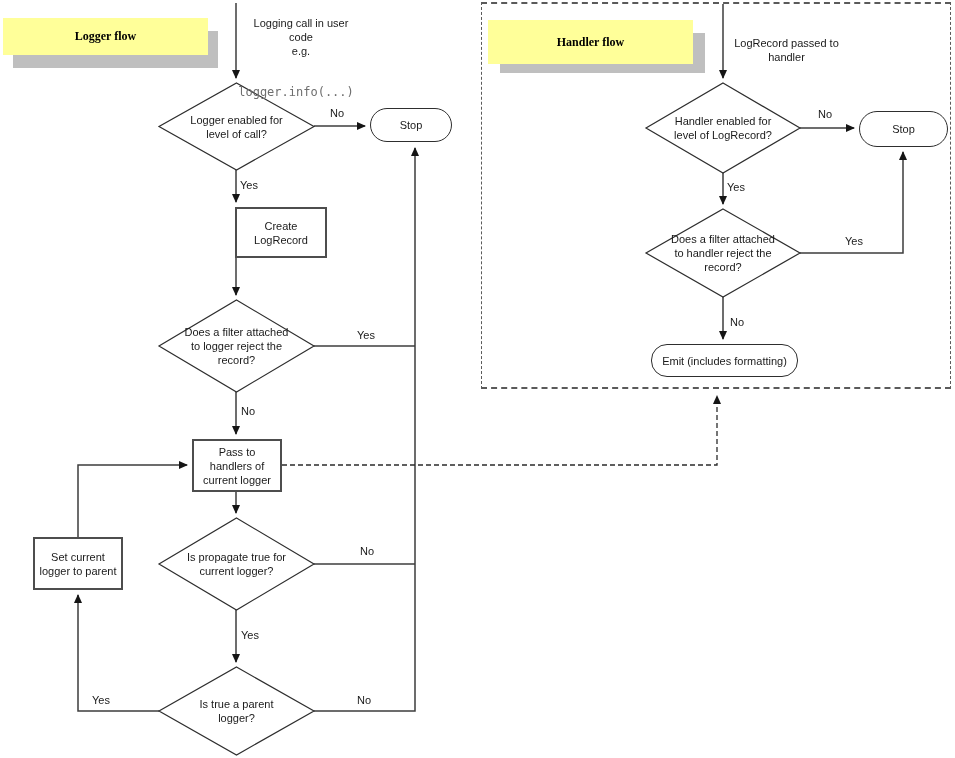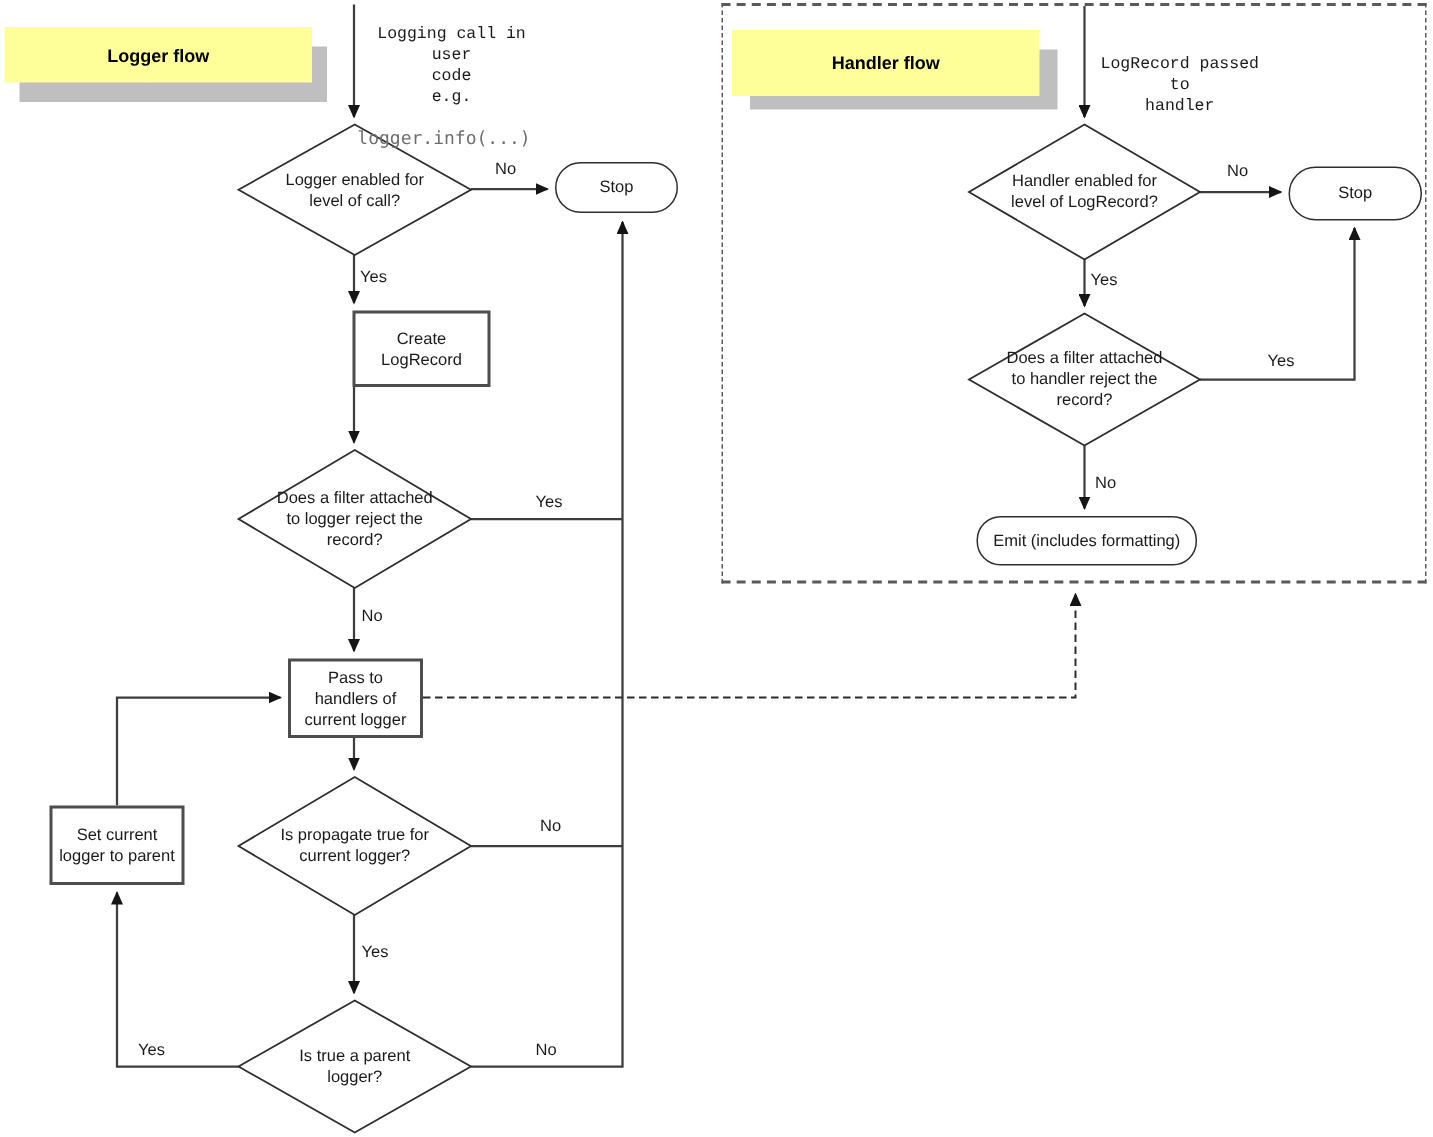--- a/index.html
+++ b/index.html
@@ -6,21 +6,21 @@
   .canvas {
     position:relative; width:955px; height:758px; background:#ffffff;
     font-family:"Liberation Sans", sans-serif; overflow:hidden;
   }
   .flow-svg { position:absolute; left:0; top:0; z-index:1; }
 
   .note-shadow { position:absolute; background:#bfbfbf; z-index:2; }
   .note {
     position:absolute; background:#ffff99; z-index:3;
     display:flex; align-items:center; justify-content:center;
-    font-weight:bold; font-size:12px; color:#000;
+    font-weight:bold; font-size:12px; color:#000;font-family:Liberation Serif, serif;
   }
 
   .box {
     position:absolute; background:#ffffff; border:2px solid #4d4d4d; z-index:4;
     display:flex; align-items:center; justify-content:center;
     text-align:center; font-size:11px; line-height:14px; color:#1a1a1a;
     white-space:pre-line; box-sizing:border-box;
   }
   .stadium {
     position:absolute; background:#ffffff; border:1.4px solid #2e2e2e; z-index:4;
@@ -31,21 +31,21 @@
   .dtext {
     position:absolute; z-index:5;
     display:flex; align-items:center; justify-content:center;
     text-align:center; font-size:11px; line-height:14px; color:#1a1a1a;
     white-space:pre-line;
   }
   .elabel { position:absolute; z-index:5; font-size:11px; color:#1a1a1a; }
 
   .entry-text {
     position:absolute; z-index:5; text-align:center;
-    font-size:11px; line-height:14px; color:#1a1a1a; white-space:pre-line;font-family:Liberation Mono, monospace;
+    font-size:11px; line-height:14px; color:#1a1a1a; white-space:pre-line;
   }
   .code-text {
     position:absolute; z-index:5; text-align:center;
     font-family:"DejaVu Sans Mono", monospace; font-size:12px; color:#6e6e6e;
     white-space:pre;
   }
 
   .handler-frame {
     position:absolute; left:481px; top:2px; width:470px; height:387px;
     border:2px dashed #5a5a5a; border-left-width:1px; border-right-width:1px;

